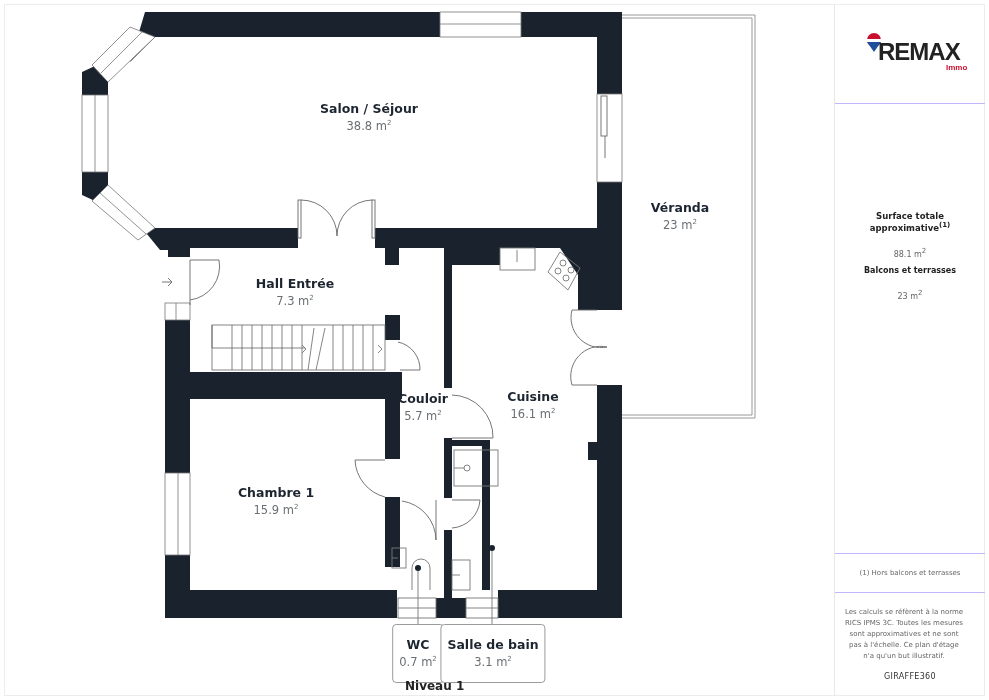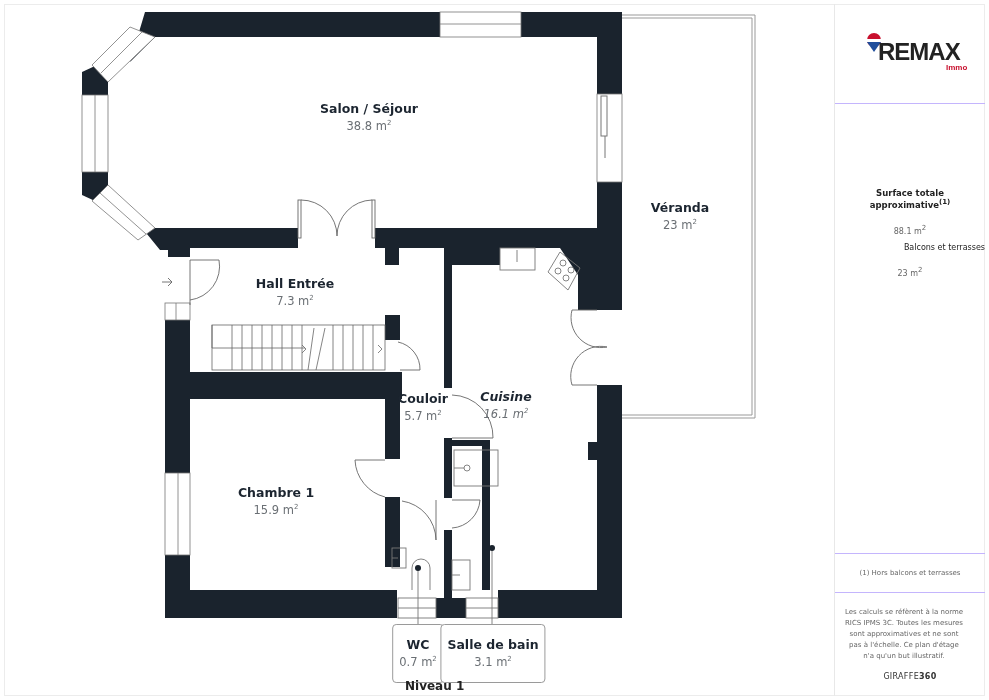--- a/index.html
+++ b/index.html
@@ -10,27 +10,27 @@
   .panel .sec { position:absolute; left:0; width:100%; border-bottom:1px solid #c4b5fd; box-sizing:border-box; text-align:center; }
   .logo { top:0; height:100px; }
   .totals { top:100px; height:450px; }
   .note { top:550px; height:39px; }
   .legal { top:589px; height:103px; border-bottom:none !important; }
   .room-label { position:absolute; text-align:center; transform:translateX(-50%); white-space:nowrap; }
   .room-name { font-weight:bold; font-size:12.5px; color:#1c2530; display:block; line-height:15px; }
   .room-area { font-size:11.5px; color:#6a6f74; display:block; line-height:15px; }
   .boxed { border:1px solid #9a9a9a; border-radius:4px; background:#fff; padding:12px 6px; }
   .sup { font-size:7px; vertical-align:super; }
-  .t-total { font-weight:bold; font-size:8.5px; color:#222; margin-top:84px; }
+  .t-total { font-weight:bold; font-size:8.5px; color:#222; margin-top:107px; }
   .t-val { font-size:8px; color:#666; margin-top:14px; }
-  .t-bal { font-weight:normal; font-size:8px; color:#222; margin-top:8px;text-align:right; }
+  .t-bal { font-weight:bold; font-size:8px; color:#222; margin-top:8px; }
   .note-text { font-size:7px; color:#666; line-height:39px; }
   .legal-text { font-size:7px; color:#666; line-height:11px; padding:14px 20px 0 8px; }
   .brand { font-size:8px; color:#333; margin-top:10px; letter-spacing:0.3px; }
-  .brand b { font-weight:bold; }
+  .brand b { font-weight:normal; }
   .level { position:absolute; left:405px; top:679px; font-size:12px; font-weight:bold; color:#222; }
 </style>
 </head>
 <body>
 
 <div class="frame"></div>
 
 <svg class="plan" viewBox="0 0 834 700" xmlns="http://www.w3.org/2000/svg">
   <g fill="#1a232d" stroke="none">
 
@@ -184,21 +184,21 @@
   <span class="room-area"><span>23 m</span><span class="sup">2</span></span>
 </div>
 <div class="room-label" style="left:295px;top:276px;">
   <span class="room-name">Hall Entrée</span>
   <span class="room-area"><span>7.3 m</span><span class="sup">2</span></span>
 </div>
 <div class="room-label" style="left:423px;top:391px;">
   <span class="room-name">Couloir</span>
   <span class="room-area"><span>5.7 m</span><span class="sup">2</span></span>
 </div>
-<div class="room-label" style="left:506px;top:389px;font-style:italic;">
+<div class="room-label" style="left:533px;top:389px;">
   <span class="room-name">Cuisine</span>
   <span class="room-area"><span>16.1 m</span><span class="sup">2</span></span>
 </div>
 <div class="room-label" style="left:276px;top:485px;">
   <span class="room-name">Chambre 1</span>
   <span class="room-area"><span>15.9 m</span><span class="sup">2</span></span>
 </div>
 <div class="room-label boxed" style="left:418px;top:624px;">
   <span class="room-name">WC</span>
   <span class="room-area"><span>0.7 m</span><span class="sup">2</span></span>

